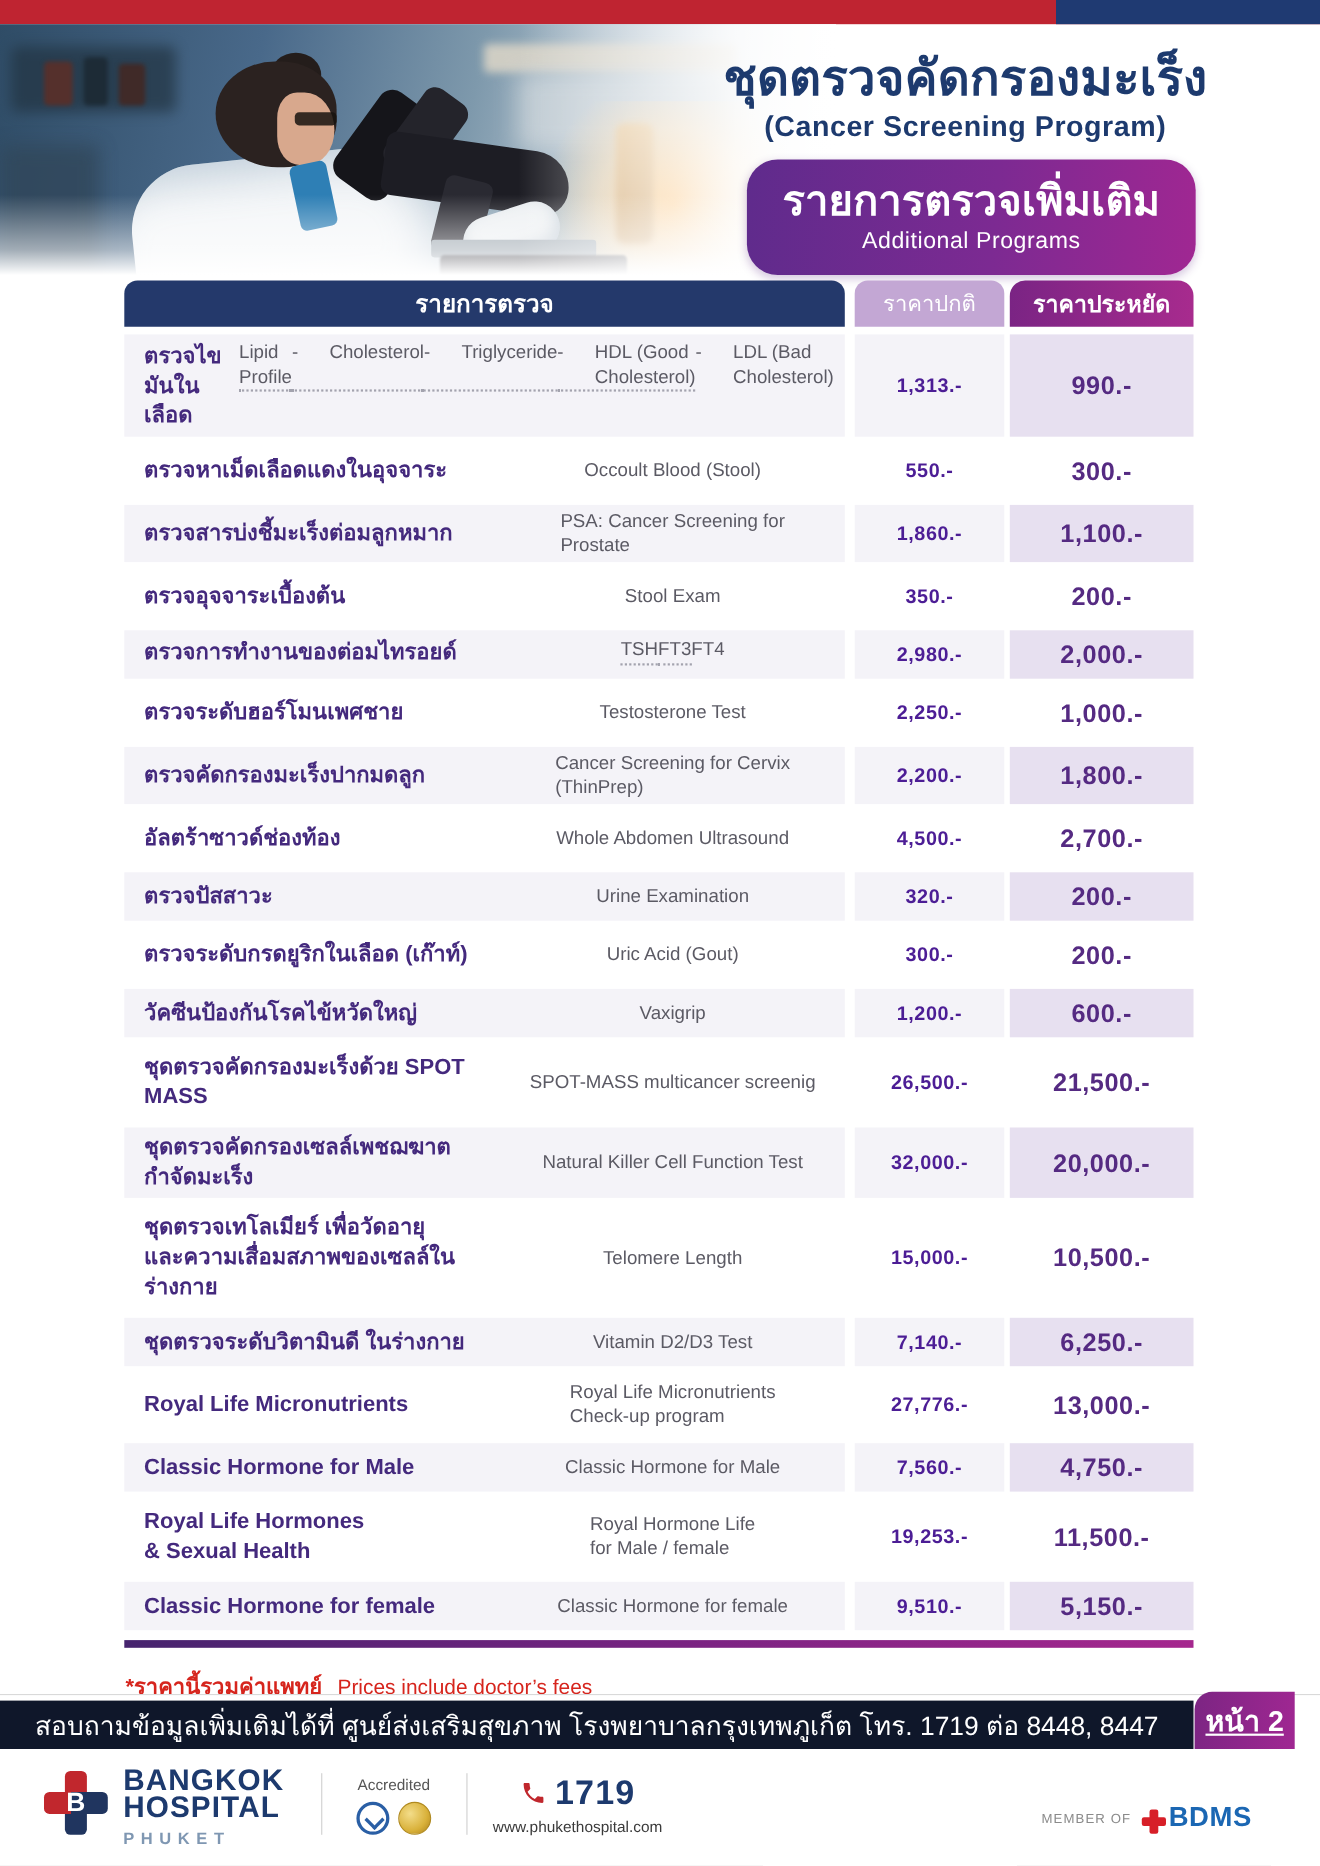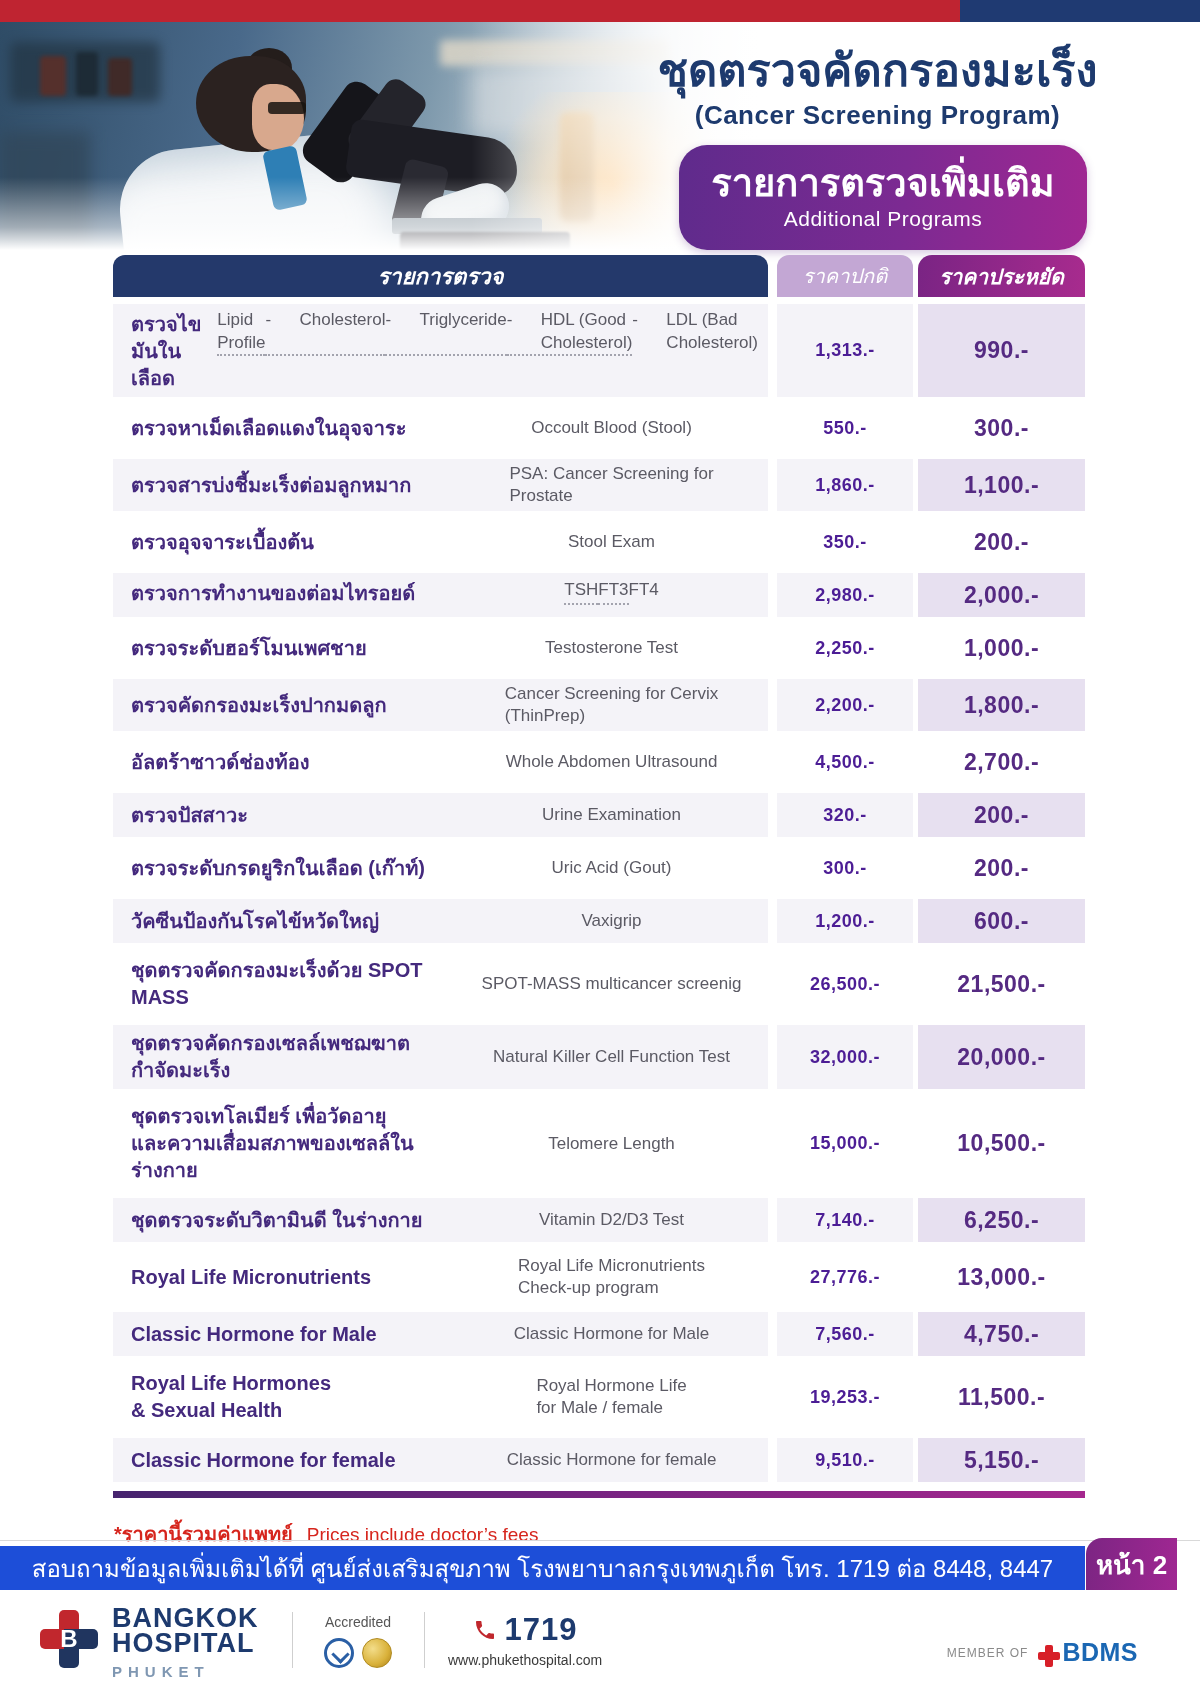--- a/index.html
+++ b/index.html
@@ -47,21 +47,21 @@
   .badge { position:absolute; left:679px; top:145px; width:408px; height:105px; border-radius:28px;
     background:linear-gradient(95deg,#5f2b8c 0%,#7c2a92 55%,#a02792 100%);
     display:flex; flex-direction:column; align-items:center; justify-content:center; color:#ffffff;
     box-shadow:0 3px 8px rgba(90,40,130,.25); }
   .badge-thai { font-size:38px; font-weight:700; line-height:1.05; }
   .badge-en { font-size:21px; font-weight:400; margin-top:3px; letter-spacing:.5px; }
 
   
   .table-wrap { position:absolute; left:113px; top:255px; width:972px; }
   .thead { display:flex; height:42px; }
-  .th { display:flex; align-items:center; justify-content:center; color:#fff;font-style:italic; }
+  .th { display:flex; align-items:center; justify-content:center; color:#fff; }
   .th-main { width:655px; background:#24396b; border-radius:12px 12px 0 0; font-size:22px; font-weight:700; }
   .th-normal { width:136px; margin-left:9px; background:#c3a7d4; border-radius:12px 12px 0 0; font-size:20px; font-weight:400; }
   .th-save { width:167px; margin-left:5px; background:linear-gradient(95deg,#7a2484,#a82b8e); border-radius:14px 14px 0 0; font-size:21px; font-weight:700; }
   .tbody { margin-top:7px; }
   .row { display:flex; align-items:stretch; margin-bottom:9px; min-height:44px; }
   .cell-main { width:655px; display:flex; align-items:center; }
   .row.listrow .cell-main { align-items:flex-start; }
   .thai-name { width:352px; padding:5px 10px 5px 18px; font-size:20px; font-weight:700; color:#44297d; line-height:27px; }
   .row.listrow .thai-name { padding-top:7px; }
   .eng-desc { flex:1; padding:4px 10px 4px 0; font-size:17px; color:#5b5a64; line-height:22px; display:flex; flex-direction:row; justify-content:center; }
@@ -76,25 +76,25 @@
   .row.shaded .cell-main, .row.shaded .cell-normal { background:#f4f3f8; }
   .row .cell-save { background:#ffffff; }
   .row.shaded .cell-save { background:#e7e0f0; }
   .endbar { height:7px; margin-top:0; background:linear-gradient(90deg,#46246e 0%,#7c2483 55%,#a5278e 100%); }
 
   
   .note { position:absolute; left:114px; top:1504px; display:flex; align-items:baseline; gap:14px; color:#d6251d; }
   .note-thai { font-size:20px; font-weight:700; }
   .note-en { font-size:19px; font-weight:400;margin-top:20px; }
   .hairline { position:absolute; left:0; top:1540px; width:1200px; height:1px; background:#d9d9d9; }
-  .contactbar { position:absolute; left:0; top:1546px; width:1085px; height:44px; background:#1d4ed8;
+  .contactbar { position:absolute; left:0; top:1546px; width:1085px; height:44px; background:#0f172a;
     display:flex; align-items:center; justify-content:center; color:#fff; font-size:24px; }
   .pagebox { position:absolute; left:1086px; top:1538px; width:91px; height:52px;
     background:linear-gradient(95deg,#7c2583,#a02792); border-radius:16px 0 0 0;
-    display:flex; align-items:center; justify-content:center; color:#fff; font-size:26px; font-weight:700; }
+    display:flex; align-items:center; justify-content:center; color:#fff; font-size:26px; font-weight:700;text-decoration:underline; }
 
   
   .brand { position:absolute; left:40px; top:1606px; display:flex; }
   .bh-cross { position:relative; width:58px; height:58px; margin-top:4px; }
   .bh-cross .v { position:absolute; left:19px; top:0; width:20px; height:58px; border-radius:5px;
     background:linear-gradient(180deg,#c1272d 0 42%,#20355f 42% 100%); }
   .bh-cross .h { position:absolute; left:0; top:19px; width:58px; height:20px; border-radius:5px;
     background:linear-gradient(90deg,#c1272d 0 42%,#20355f 42% 100%); }
   .bh-cross .b { position:absolute; left:0; top:0; width:58px; height:58px; display:flex; align-items:center; justify-content:center;
     color:#fff; font-size:24px; font-weight:700; }

